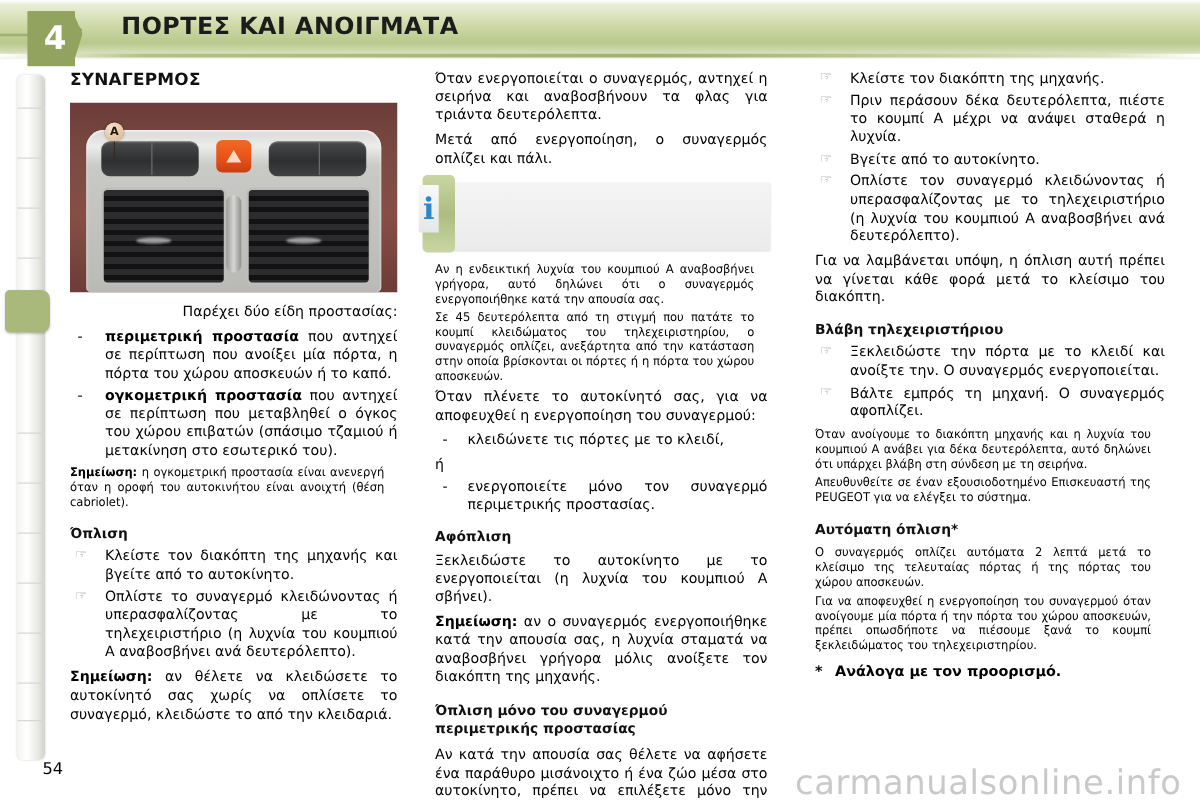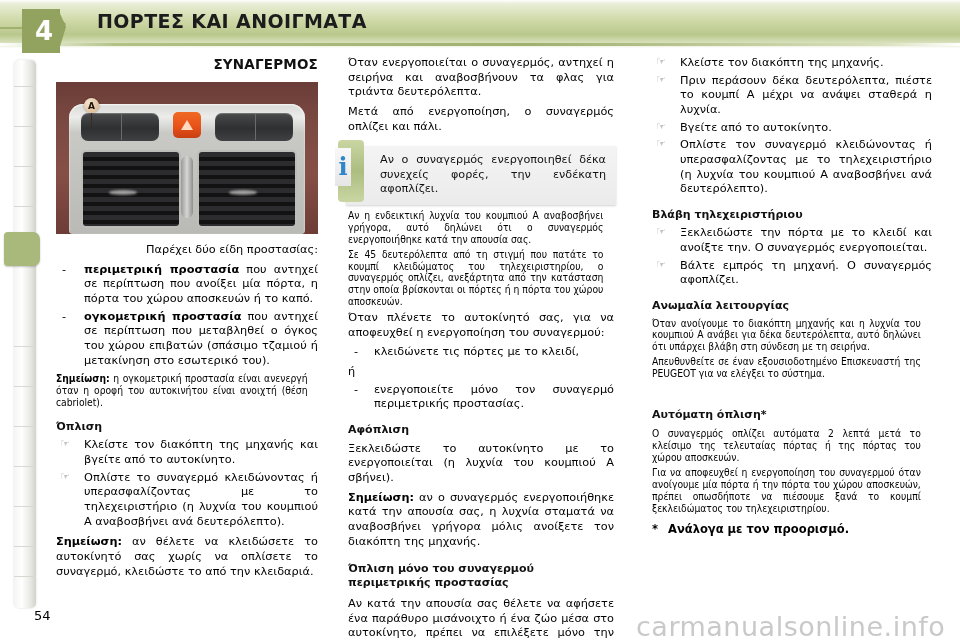--- a/index.html
+++ b/index.html
@@ -52,21 +52,21 @@
   }
   .spine-active-tab{
     position:absolute;left:0;top:232px;width:36px;height:34px;
     background:#a8b97b;
     border-radius:4px 7px 7px 4px;
     box-shadow:0 1px 2px rgba(0,0,0,0.22);
   }
 
   
   .col{position:absolute;top:56px;}
-  .col-left{left:56px;width:262px;text-align:right;}
+  .col-left{left:56px;width:262px;}
   .col-mid{left:348px;width:266px;}
   .col-right{left:652px;width:280px;}
 
   h2.sec{
     font-size:13.5px;font-weight:bold;color:#111;
     margin:0 0 5px 0;line-height:1.2;letter-spacing:.2px;
   }
   h3.hdg{
     font-size:11px;font-weight:bold;color:#111;
     margin:11px 0 5px 0;line-height:1.22;
@@ -290,21 +290,20 @@
 
 <div class="col col-mid">
   <p class="body">Όταν ενεργοποιείται ο συναγερμός, αντηχεί η σειρήνα και αναβοσβήνουν τα φλας για τριάντα δευτερόλεπτα.</p>
   <p class="body">Μετά από ενεργοποίηση, ο συναγερμός οπλίζει και πάλι.</p>
 </div>
 
 <div class="infobox">
   <div class="info-icon-holder">
     <div class="info-i">i</div>
   </div>
-  <div class="info-text">Αν ο συναγερμός ενεργοποιηθεί δέκα συνεχείς φορές, την ενδέκατη αφοπλίζει.</div>
 </div>
 
 <div style="position:absolute;left:348px;top:210px;width:266px;">
   <p class="small">Αν η ενδεικτική λυχνία του κουμπιού A αναβοσβήνει γρήγορα, αυτό δηλώνει ότι ο συναγερμός ενεργοποιήθηκε κατά την απουσία σας.</p>
   <p class="small">Σε 45 δευτερόλεπτα από τη στιγμή που πατάτε το κουμπί κλειδώματος του τηλεχειριστηρίου, ο συναγερμός οπλίζει, ανεξάρτητα από την κατάσταση στην οποία βρίσκονται οι πόρτες ή η πόρτα του χώρου αποσκευών.</p>
 
   <p class="body" style="margin-top:3px;">Όταν πλένετε το αυτοκίνητό σας, για να αποφευχθεί η ενεργοποίηση του συναγερμού:</p>
 
   <ul class="dash tight">
     <li>κλειδώνετε τις πόρτες με το κλειδί,</li>
@@ -322,32 +321,32 @@
   <p class="body" style="margin-top:8px;">Αν κατά την απουσία σας θέλετε να αφήσετε ένα παράθυρο μισάνοιχτο ή ένα ζώο μέσα στο αυτοκίνητο, πρέπει να επιλέξετε μόνο την περιμετρική προστασία.</p>
 </div>
 
 <div class="col col-right">
   <ul class="hand">
     <li>Κλείστε τον διακόπτη της μηχανής.</li>
     <li>Πριν περάσουν δέκα δευτερόλεπτα, πιέστε το κουμπί A μέχρι να ανάψει σταθερά η λυχνία.</li>
     <li>Βγείτε από το αυτοκίνητο.</li>
     <li>Οπλίστε τον συναγερμό κλειδώνοντας ή υπερασφαλίζοντας με το τηλεχειριστήριο (η λυχνία του κουμπιού A αναβοσβήνει ανά δευτερόλεπτο).</li>
   </ul>
+  <p class="body">Για να λαμβάνεται υπόψη, η όπλιση αυτή πρέπει να γίνεται κάθε φορά μετά το κλείσιμο του διακόπτη.</p>
 
   <h3 class="hdg">Βλάβη τηλεχειριστήριου</h3>
   <ul class="hand">
     <li>Ξεκλειδώστε την πόρτα με το κλειδί και ανοίξτε την. Ο συναγερμός ενεργοποιείται.</li>
     <li>Βάλτε εμπρός τη μηχανή. Ο συναγερμός αφοπλίζει.</li>
   </ul>
 
-  <h3 class="hdg">Ανωμαλία λειτουργίας</h3>
   <p class="small">Όταν ανοίγουμε το διακόπτη μηχανής και η λυχνία του κουμπιού A ανάβει για δέκα δευτερόλεπτα, αυτό δηλώνει ότι υπάρχει βλάβη στη σύνδεση με τη σειρήνα.</p>
   <p class="small">Απευθυνθείτε σε έναν εξουσιοδοτημένο Επισκευαστή της PEUGEOT για να ελέγξει το σύστημα.</p>
 
-  <h3 class="hdg big" style="margin-top:28px;">Αυτόματη όπλιση*</h3>
+  <h3 class="hdg big" style="margin-top:12px;">Αυτόματη όπλιση*</h3>
   <p class="small" style="margin-top:7px;">Ο συναγερμός οπλίζει αυτόματα 2 λεπτά μετά το κλείσιμο της τελευταίας πόρτας ή της πόρτας του χώρου αποσκευών.</p>
   <p class="small">Για να αποφευχθεί η ενεργοποίηση του συναγερμού όταν ανοίγουμε μία πόρτα ή την πόρτα του χώρου αποσκευών, πρέπει οπωσδήποτε να πιέσουμε ξανά το κουμπί ξεκλειδώματος του τηλεχειριστηρίου.</p>
 
   <div class="footnote">
     <span class="star">*</span><span>Ανάλογα με τον προορισμό.</span>
   </div>
 </div>
 
 <div class="page-num">54</div>
 <div class="watermark">carmanualsonline.info</div>

